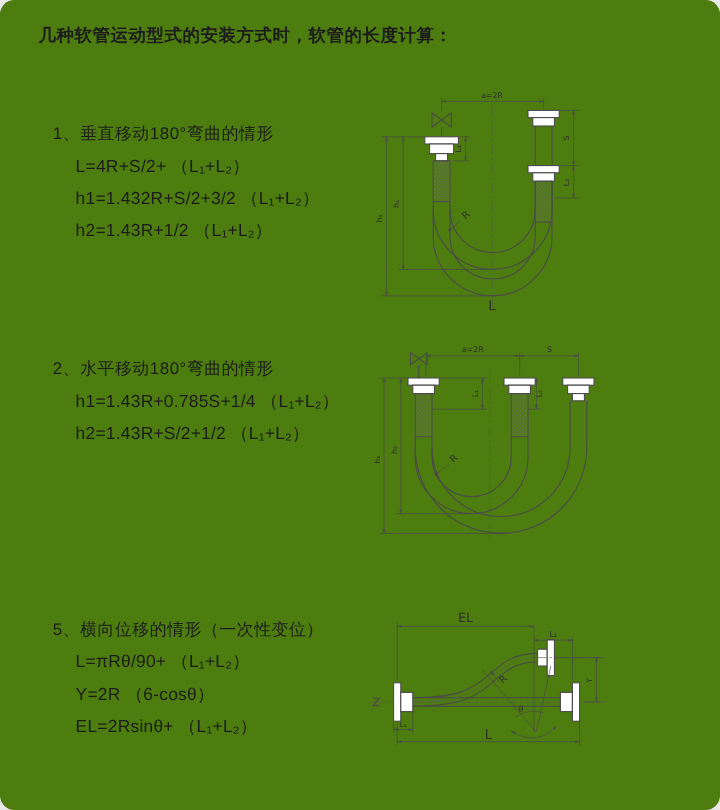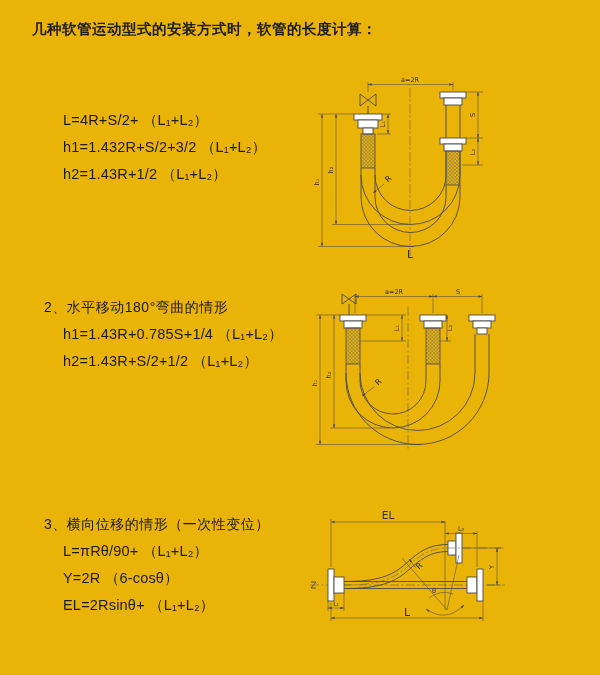--- a/index.html
+++ b/index.html
@@ -1,17 +1,17 @@
 <!DOCTYPE html>
 <html><head>
 <meta charset="utf-8">
 <style>
   html,body{margin:0;padding:0;background:#e8e8e8;}
-  .page{position:relative;width:600px;height:675px;background:#eab308;overflow:hidden;
-        font-family:"Liberation Sans","DejaVu Sans",sans-serif;color:#1c1c1c;}
+  .page{position:relative;width:600px;height:675px;background:#4d7c0f;overflow:hidden;
+        font-family:"Liberation Sans","DejaVu Sans",sans-serif;color:#1c1c1c;border-radius:12px;}
   .doc-title{position:absolute;left:32px;top:20px;font-size:14.5px;font-weight:700;letter-spacing:.5px;}
   .sec{position:absolute;width:275px;}
   .sec-h{font-size:14px;font-weight:400;letter-spacing:.5px;white-space:nowrap;}
   .fline{font-size:14.5px;margin-top:8px;padding-left:19px;white-space:nowrap;letter-spacing:.2px;}
   .diag{position:absolute;}
   svg text{fill:#2e2e2e;font-family:"DejaVu Sans","Liberation Sans",sans-serif;}
   .geo{stroke:#4a4a4a;stroke-width:.9;fill:none;}
   .geo rect{fill:#ffffff;}
   .braid{stroke:#4a4a4a;stroke-width:.8;}
   .dim{stroke:#4a4a4a;stroke-width:.55;fill:none;}
@@ -21,20 +21,21 @@
   .ltxt{font-size:11px;}
 </style>
 </head>
 <body>
 
 <div class="page">
 
   <div class="doc-title">几种软管运动型式的安装方式时，软管的长度计算：</div>
 
   <div class="sec" style="left:44px;top:103px">
+    <div class="sec-h">1、垂直移动180°弯曲的情形</div>
     <div class="fline">L=4R+S/2+ （L₁+L₂）</div>
     <div class="fline">h1=1.432R+S/2+3/2 （L₁+L₂）</div>
     <div class="fline">h2=1.43R+1/2 （L₁+L₂）</div>
   </div>
 
   <svg class="diag" style="left:310px;top:70px" width="280" height="190" viewBox="0 0 280 190">
     <defs>
       <marker id="a1" viewBox="0 0 10 10" refX="9.5" refY="5" markerWidth="10" markerHeight="7" orient="auto-start-reverse">
         <path d="M0,2 L10,5 L0,8 z" fill="#4a4a4a"></path>
       </marker>
@@ -223,21 +224,21 @@
     </g>
     <text class="dtxt" x="22.5" y="92" text-anchor="middle" transform="rotate(-90 22.5 92)">h₂</text>
 
     <g class="dim">
       <line x1="66" y1="104" x2="54" y2="113" marker-end="url(#a2)"></line>
     </g>
     <text class="rtxt" x="72" y="101" text-anchor="middle" transform="rotate(-42 72 101)">R</text>
   </svg>
 
   <div class="sec" style="left:44px;top:516px">
-    <div class="sec-h">3、横向位移的情形（一次性变位）</div>
+    <div class="sec-h">5、横向位移的情形（一次性变位）</div>
     <div class="fline">L=πRθ/90+ （L₁+L₂）</div>
     <div class="fline">Y=2R （6-cosθ）</div>
     <div class="fline">EL=2Rsinθ+ （L₁+L₂）</div>
   </div>
 
   <svg class="diag" style="left:300px;top:505px" width="300" height="155" viewBox="0 0 300 155">
     <defs>
       <marker id="a3" viewBox="0 0 10 10" refX="9.5" refY="5" markerWidth="10" markerHeight="7" orient="auto-start-reverse">
         <path d="M0,2 L10,5 L0,8 z" fill="#4a4a4a"></path>
       </marker>

